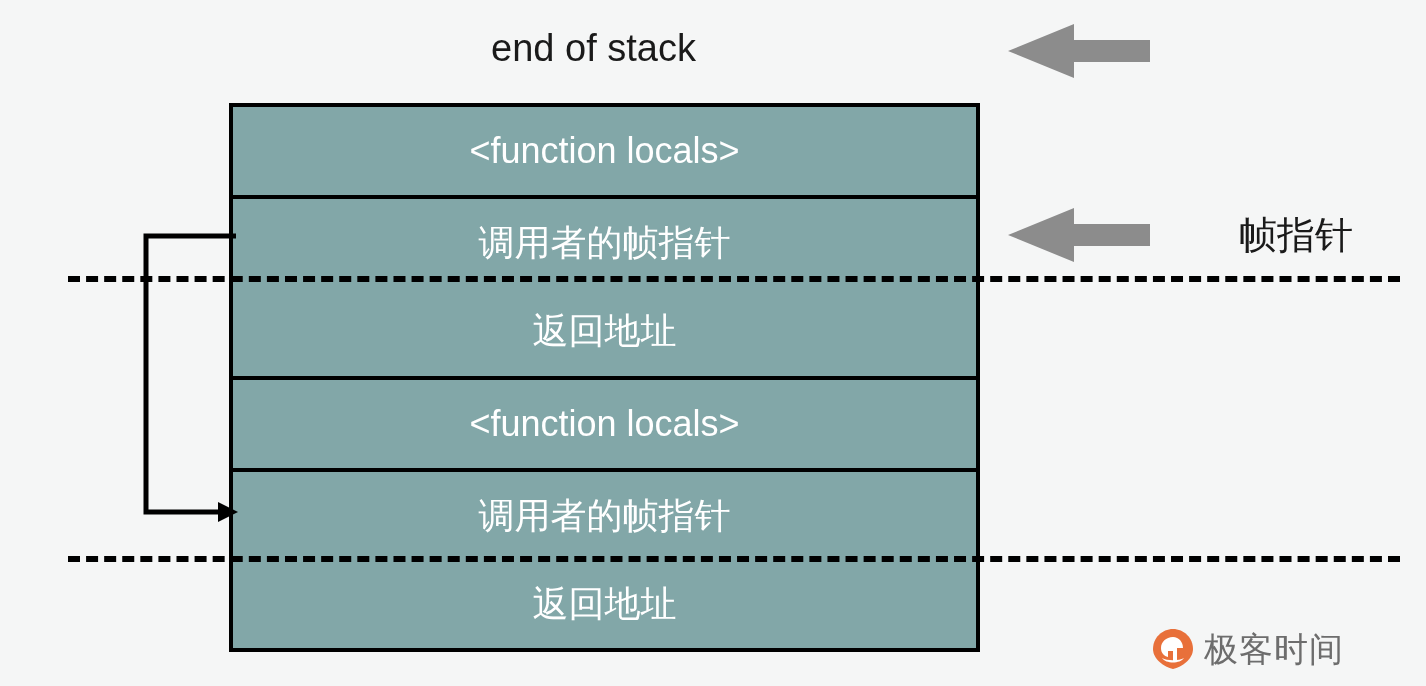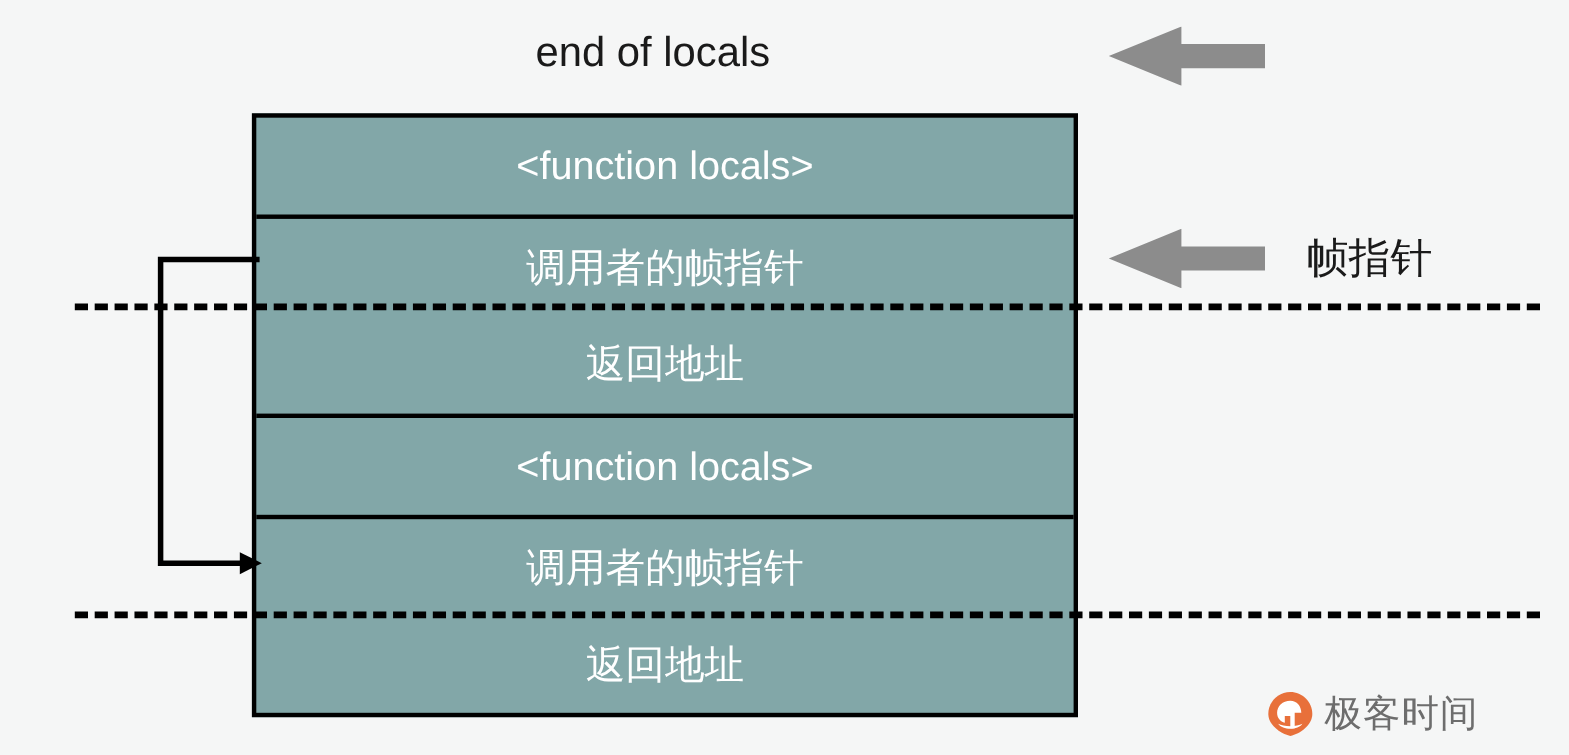--- a/index.html
+++ b/index.html
@@ -89,21 +89,21 @@
 
   
   .pointer-label {
     position: absolute;
     font-size: 38px;
     color: #1a1a1a;
     line-height: 54px;
     white-space: nowrap;
   }
   .pointer-label.pl-1 { left: 1196px; top: 24px; }
-  .pointer-label.pl-2 { left: 1188px; top: 208px; }
+  .pointer-label.pl-2 { left: 1239px; top: 208px; }
 
   
   .connector {
     position: absolute;
     left: 138px;
     top: 225px;
     width: 106px;
     height: 300px;
     overflow: visible;
   }
@@ -128,21 +128,21 @@
     letter-spacing: 1px;
     line-height: 42px;
     white-space: nowrap;
   }
 </style>
 </head>
 <body>
 
 <div id="canvas">
 
-  <div class="end-of-stack">end of locals</div>
+  <div class="end-of-stack">end of stack</div>
 
   <div class="stack-box">
     <div class="stack-row">&lt;function locals&gt;</div>
     <div class="stack-row no-solid-bottom">调用者的帧指针</div>
     <div class="stack-row">返回地址</div>
     <div class="stack-row">&lt;function locals&gt;</div>
     <div class="stack-row no-solid-bottom">调用者的帧指针</div>
     <div class="stack-row">返回地址</div>
   </div>
 

